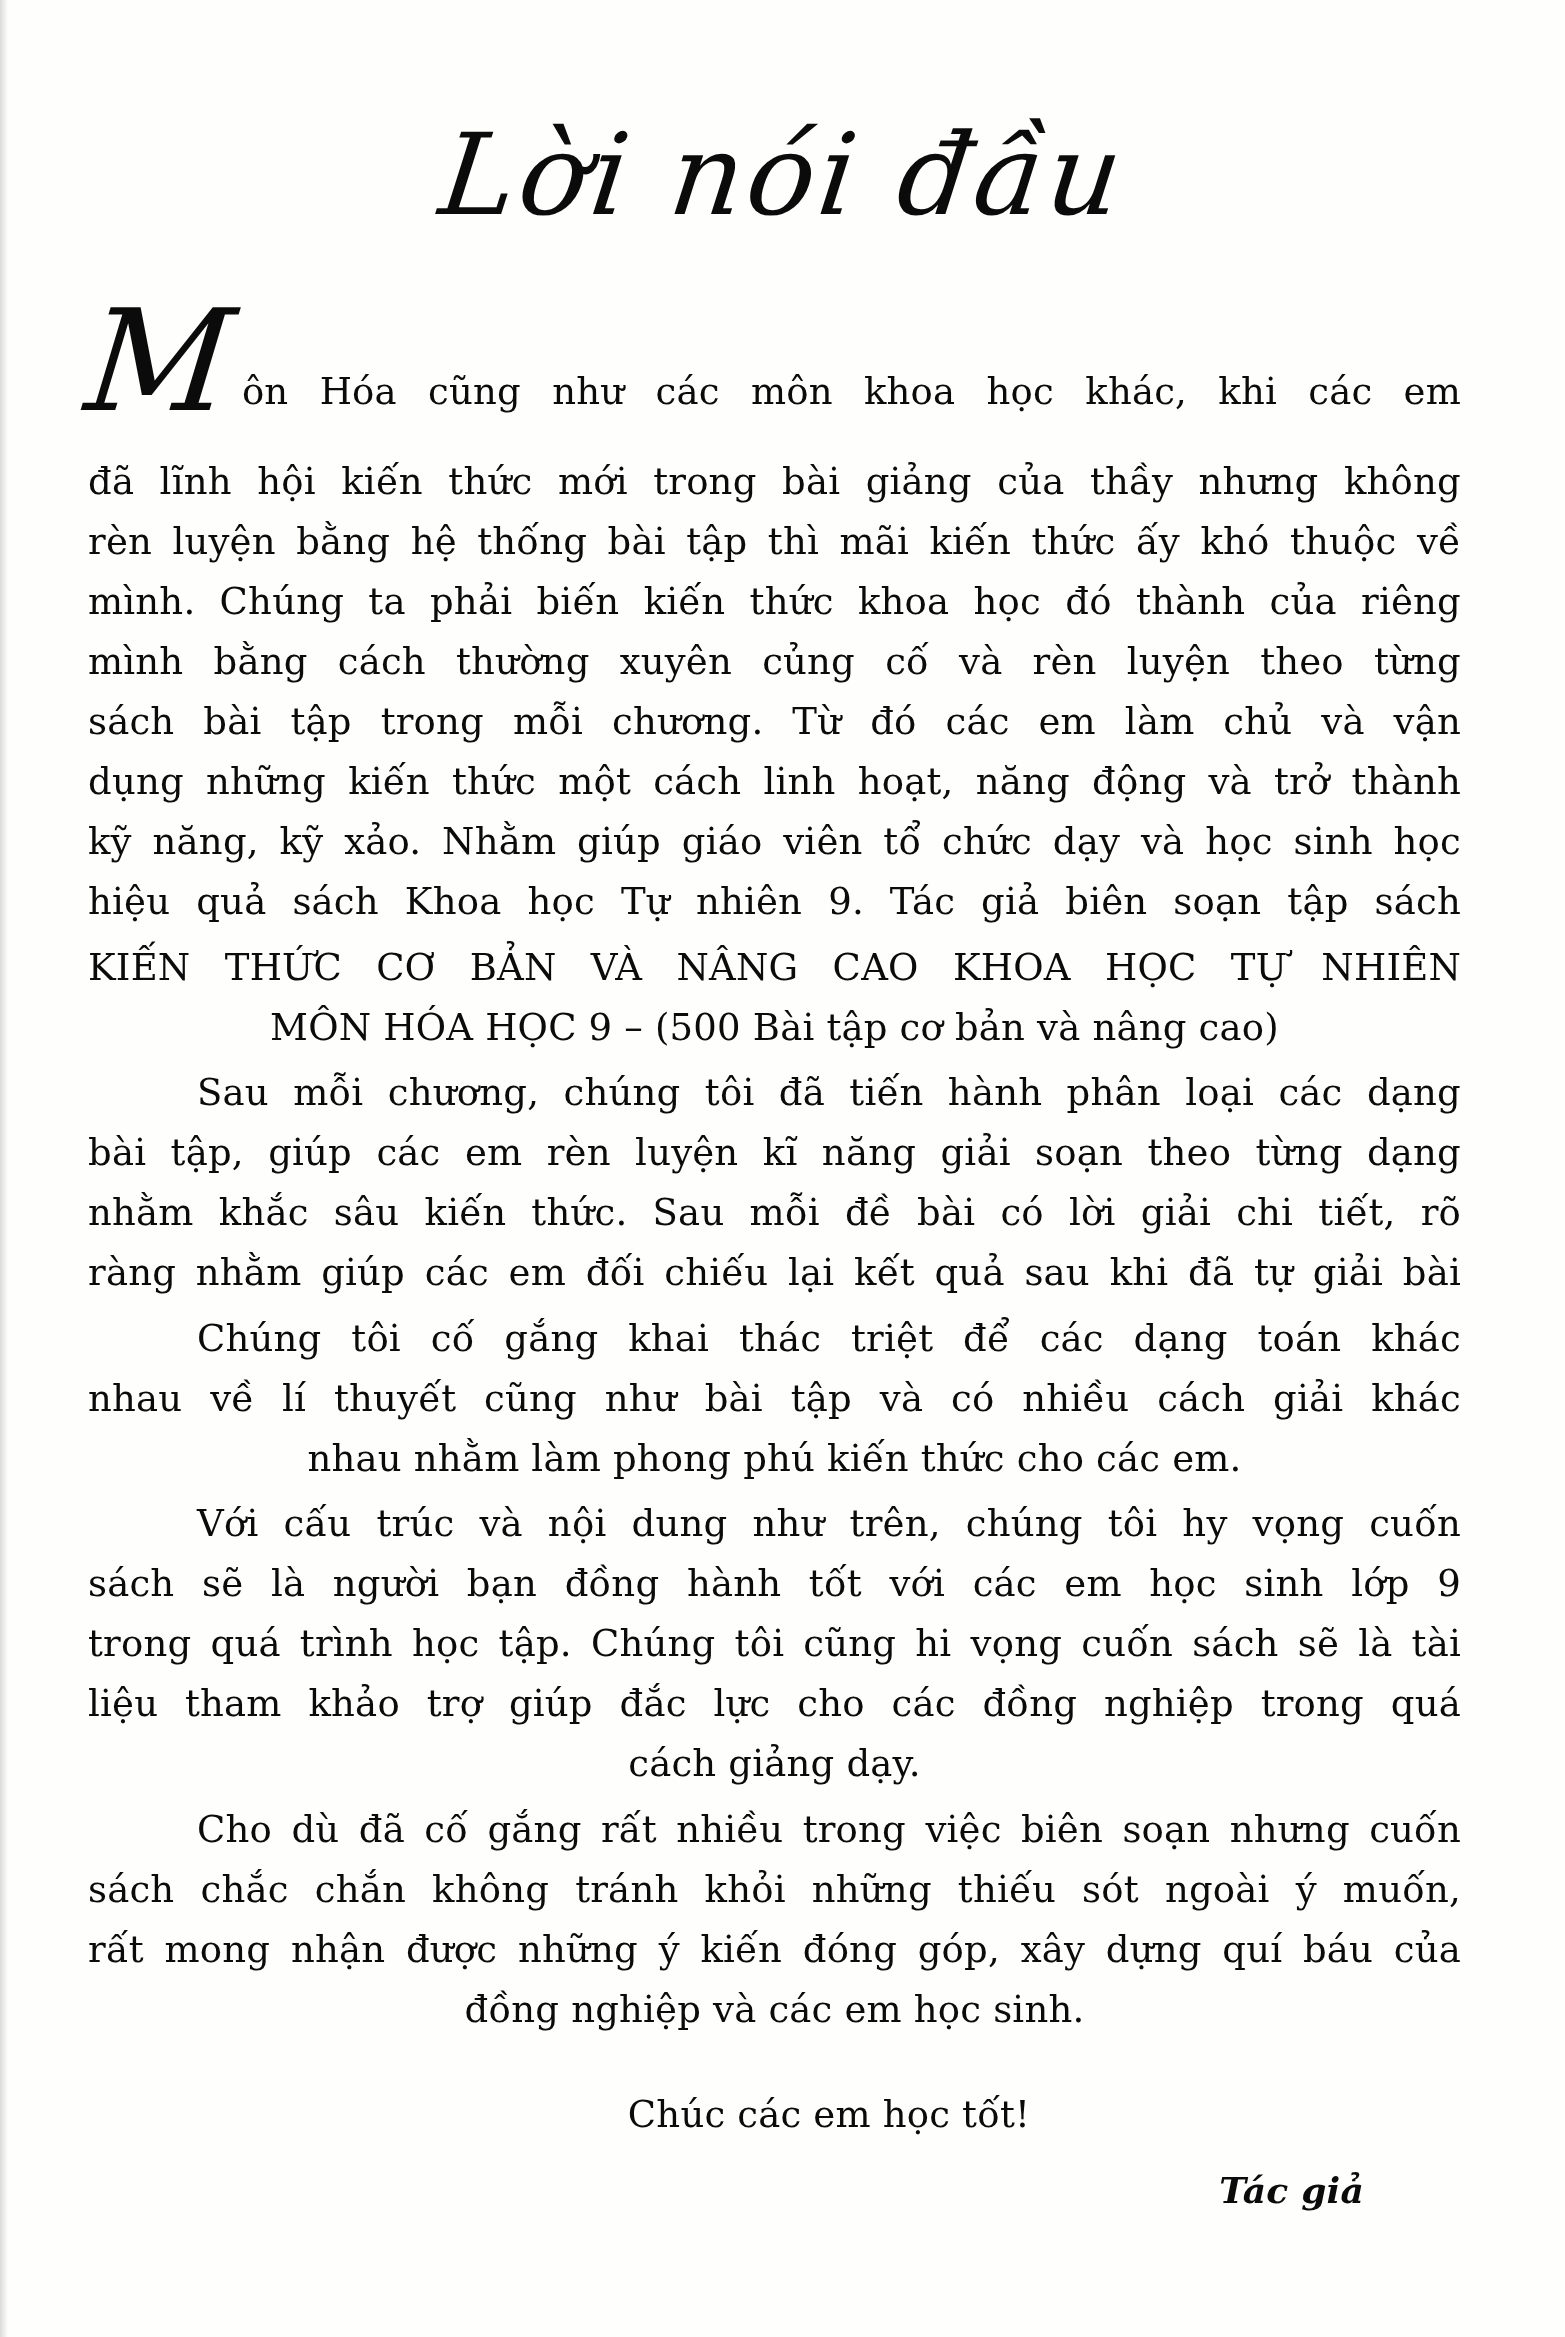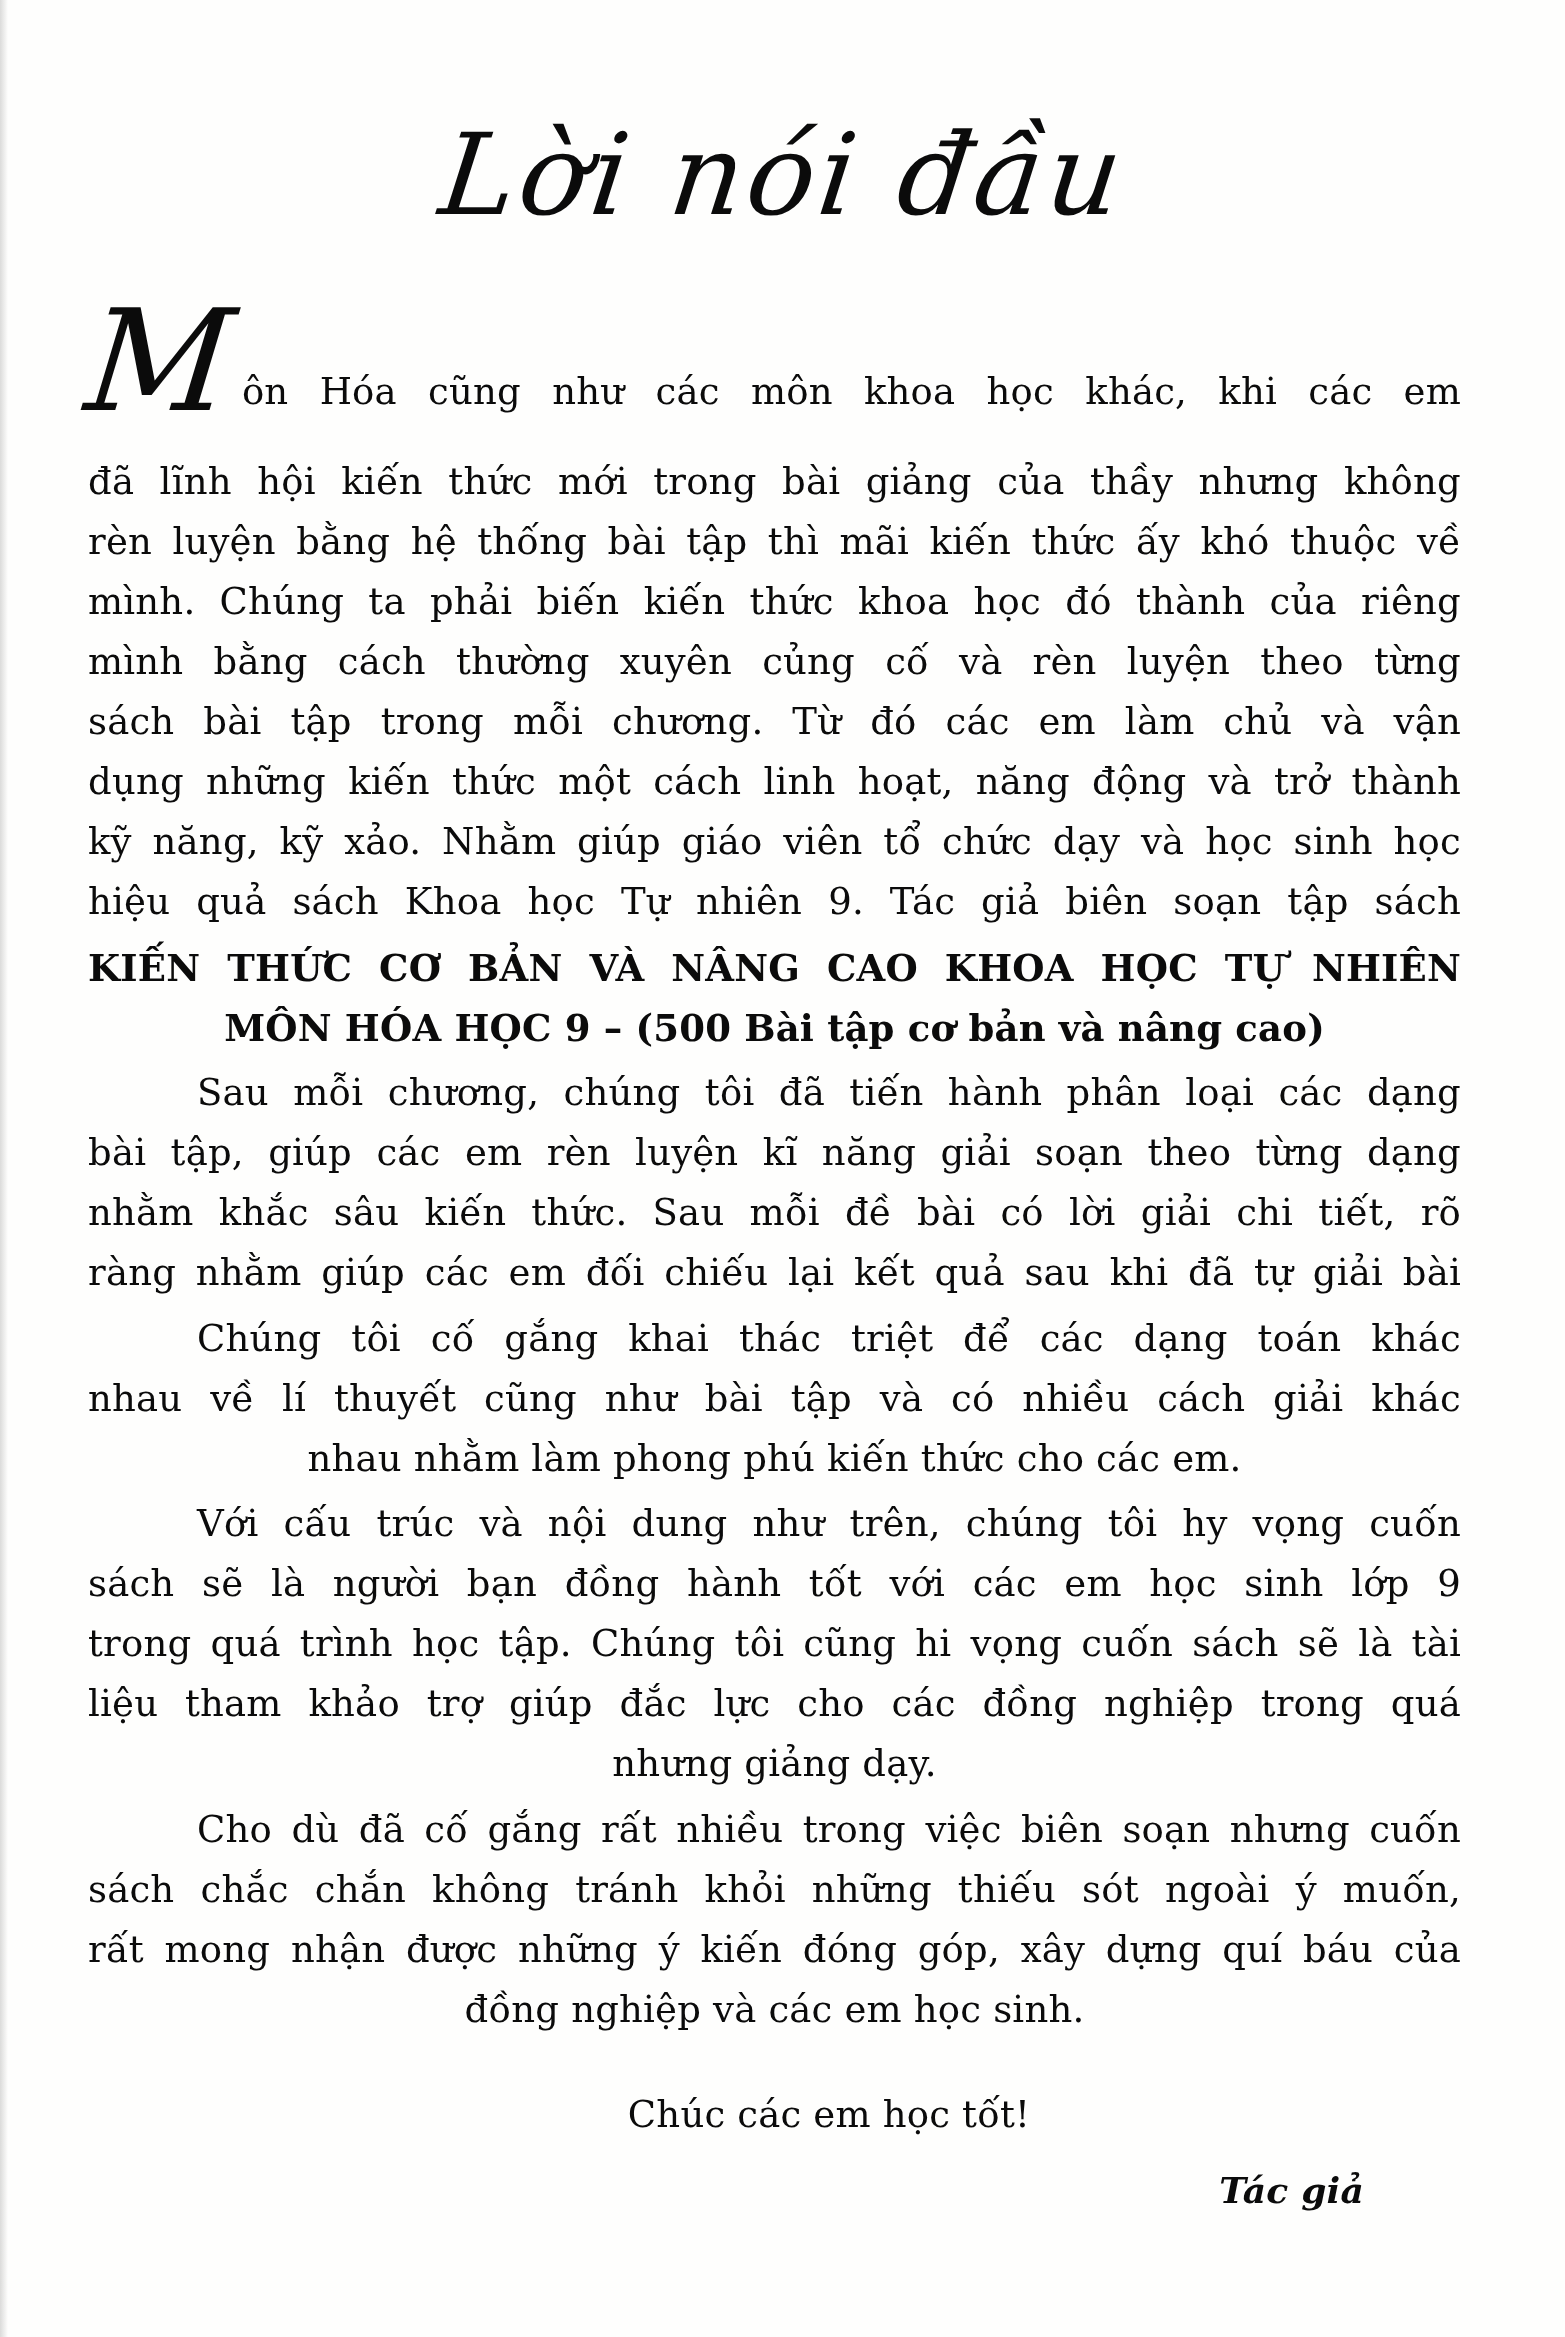--- a/index.html
+++ b/index.html
@@ -51,21 +51,21 @@
   .para:last-of-type{margin-bottom:0;}
   .line{
     text-align:center;
     white-space:normal;
   }
   .line.full{
     text-align:justify;
     text-align-last:justify;
   }
   .para.bold .line{
-    font-weight:bold;
+    font-weight:normal;
   }
   .para.has-dropcap > .line:first-child{
     margin-bottom:30px;
   }
   .dropcap{
     font-style:italic;
     font-size:141px;
     line-height:0;
     position:relative;
     top:5.6px;
@@ -115,21 +115,21 @@
       <div class="para">
         <div class="line full" style="text-indent: 109px;">Chúng tôi cố gắng khai thác triệt để các dạng toán khác</div>
         <div class="line full">nhau về lí thuyết cũng như bài tập và có nhiều cách giải khác</div>
         <div class="line">nhau nhằm làm phong phú kiến thức cho các em.</div>
       </div>
       <div class="para">
         <div class="line full" style="text-indent: 109px;">Với cấu trúc và nội dung như trên, chúng tôi hy vọng cuốn</div>
         <div class="line full">sách sẽ là người bạn đồng hành tốt với các em học sinh lớp 9</div>
         <div class="line full">trong quá trình học tập. Chúng tôi cũng hi vọng cuốn sách sẽ là tài</div>
         <div class="line full">liệu tham khảo trợ giúp đắc lực cho các đồng nghiệp trong quá</div>
-        <div class="line">nhưng giảng dạy.</div>
+        <div class="line">cách giảng dạy.</div>
       </div>
       <div class="para">
         <div class="line full" style="text-indent: 109px;">Cho dù đã cố gắng rất nhiều trong việc biên soạn nhưng cuốn</div>
         <div class="line full">sách chắc chắn không tránh khỏi những thiếu sót ngoài ý muốn,</div>
         <div class="line full">rất mong nhận được những ý kiến đóng góp, xây dựng quí báu của</div>
         <div class="line">đồng nghiệp và các em học sinh.</div>
       </div>
       <div class="para">
         <div class="line" style="text-indent: 109px; margin-top: 45px;">Chúc các em học tốt!</div>
       </div>

